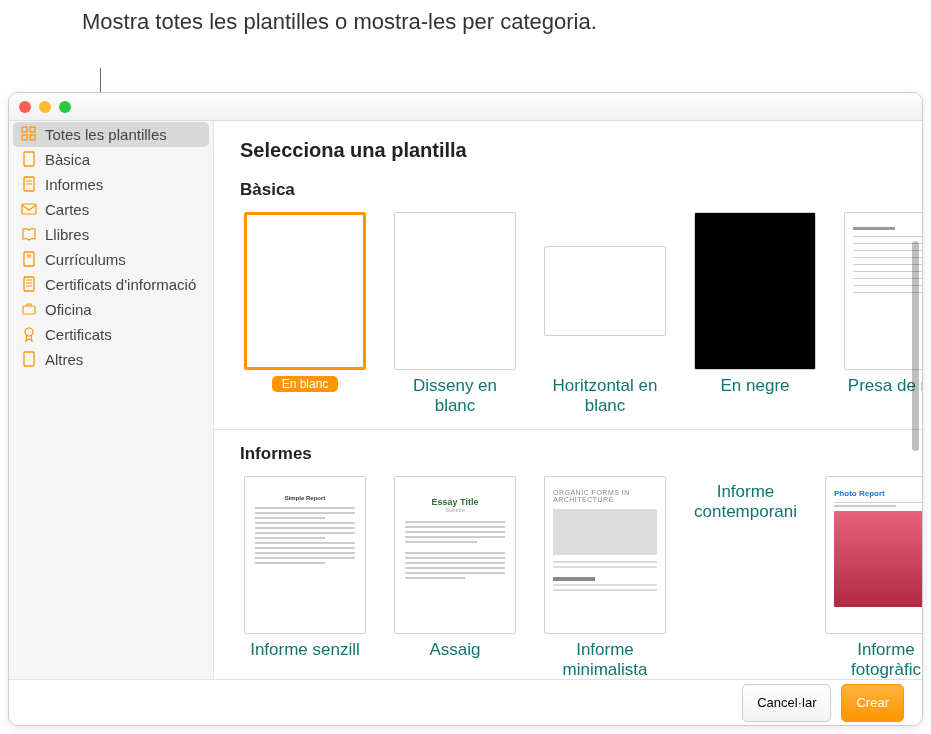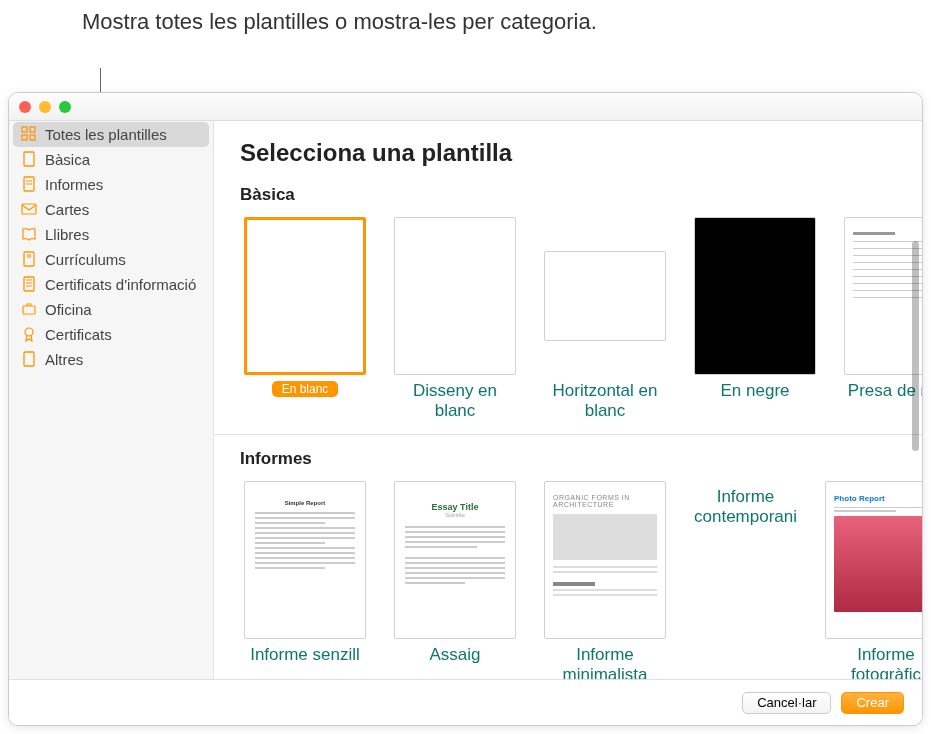--- a/index.html
+++ b/index.html
@@ -79,21 +79,21 @@
     .sidebar-item .icon {
       width: 16px; height: 16px; display: flex; align-items: center; justify-content: center;
     }
     .sidebar-item .icon svg { width: 16px; height: 16px; }
     .main {
       flex: 1;
       overflow: auto;
       padding: 18px 26px 0 26px;
       background: #fff;
     }
-    .page-title { font-size: 24px; font-weight: 700; color: #222; margin-bottom: 18px; }
+    .page-title { font-size: 20px; font-weight: 700; color: #222; margin-bottom: 18px; }
     .sect-title { font-size: 17px; font-weight: 700; color: #222; margin: 4px 0 12px 0; }
     .row { display: flex; gap: 28px; margin-bottom: 12px; padding-left: 4px;}
     .tpl { width: 122px; display: flex; flex-direction: column; align-items: center; cursor: pointer; }
     .thumb {
       width: 122px; height: 158px; background: #fff; border: 1px solid #d0d0d0; border-radius: 2px;
       position: relative; overflow: hidden;
     }
     .thumb.landscape { width: 122px; height: 90px; margin-top: 34px; margin-bottom: 34px; }
     .thumb.black { background: #000; }
     .thumb.selected { border: 3px solid #ff9500; }
@@ -106,21 +106,21 @@
       height: 46px;
       border-top: 1px solid #e0e0e0;
       background: #fff;
       display: flex;
       justify-content: flex-end;
       align-items: center;
       gap: 10px;
       padding: 0 18px;
     }
     .btn {
-      height: 22px;
+      height: 38px;
       padding: 0 14px;
       border-radius: 5px;
       font-size: 13px;
       border: 1px solid #ccc;
       background: linear-gradient(#fff,#f3f3f3);
       cursor: pointer;
     }
     .btn.primary {
       background: linear-gradient(#ffb340,#ff9500);
       border-color: #ff9500;

